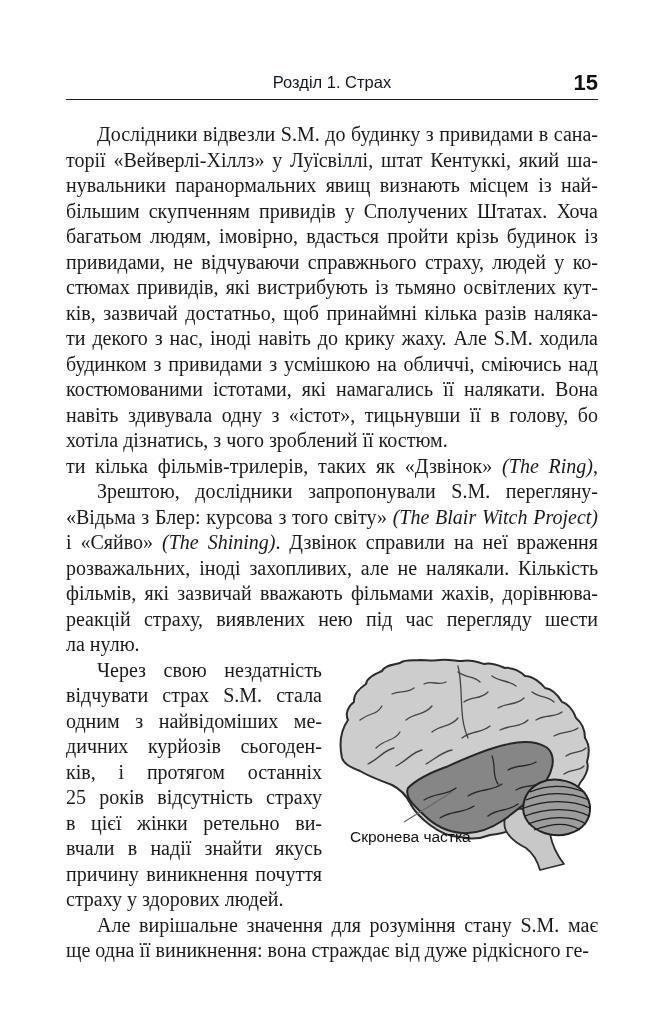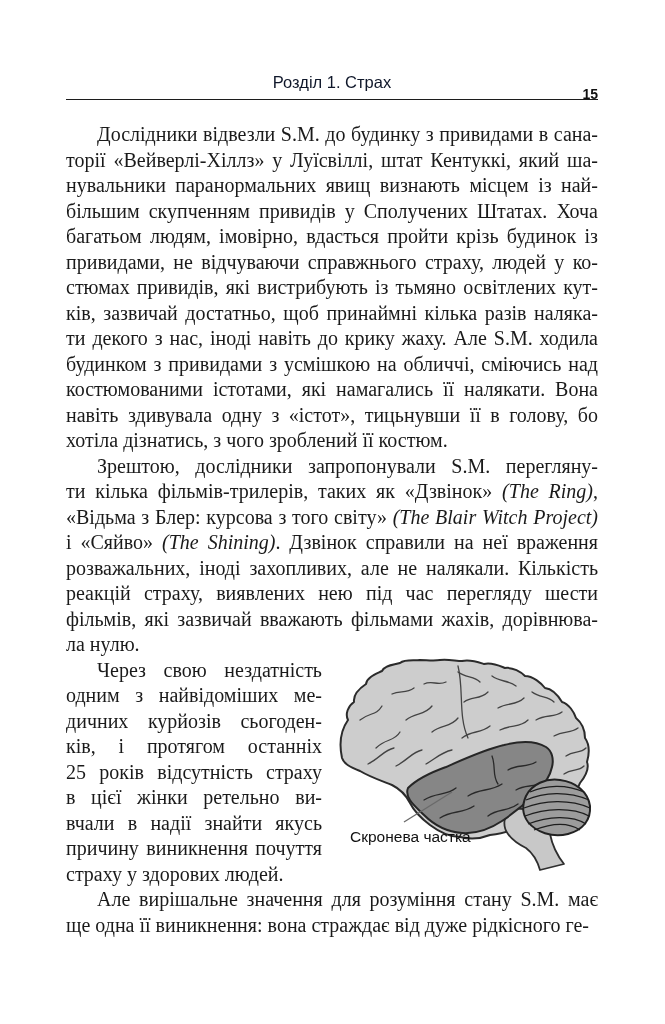--- a/index.html
+++ b/index.html
@@ -22,22 +22,22 @@
     font-family:"Liberation Sans", sans-serif;
     height:21px;
   }
   .chapter-title {
     position:absolute; left:0; right:0;
     text-align:center;
     font-size:16.5px; line-height:21px;
     color:#0f172a;
   }
   .page-number {
-    position:absolute; right:0; top:12px;
-    font-size:14px; line-height:21px;
+    position:absolute; right:0; top:0;
+    font-size:22px; line-height:21px;
     font-weight:bold;
     color:#111;
   }
   
   .content { margin-top:22px; }
   .para { }
   .line {
     font-size:20px;
     line-height:25.5px;
     text-align:justify;
@@ -77,27 +77,27 @@
         <div class="line"><span>привидами, не відчуваючи справжнього страху, людей у ко-</span></div>
         <div class="line"><span>стюмах привидів, які вистрибують із тьмяно освітлених кут-</span></div>
         <div class="line"><span>ків, зазвичай достатньо, щоб принаймні кілька разів наляка-</span></div>
         <div class="line"><span>ти декого з нас, іноді навіть до крику жаху. Але S.M. ходила</span></div>
         <div class="line"><span>будинком з привидами з усмішкою на обличчі, сміючись над</span></div>
         <div class="line"><span>костюмованими істотами, які намагались її налякати. Вона</span></div>
         <div class="line"><span>навіть здивувала одну з «істот», тицьнувши її в голову, бо</span></div>
         <div class="line last"><span>хотіла дізнатись, з чого зроблений її костюм.</span></div>
       </div>
     <div class="para">
+        <div class="line"><span>ти кілька фільмів-трилерів, таких як «Дзвінок» </span><span class="it">(The Ring)</span><span>,</span></div>
         <div class="line first"><span>Зрештою, дослідники запропонували S.M. перегляну-</span></div>
-        <div class="line"><span>ти кілька фільмів-трилерів, таких як «Дзвінок» </span><span class="it">(The Ring)</span><span>,</span></div>
         <div class="line"><span>«Відьма з Блер: курсова з того світу» </span><span class="it">(The Blair Witch Project)</span></div>
         <div class="line"><span>і «Сяйво» </span><span class="it">(The Shining)</span><span>. Дзвінок справили на неї враження</span></div>
         <div class="line"><span>розважальних, іноді захопливих, але не налякали. Кількість</span></div>
+        <div class="line"><span>фільмів, які зазвичай вважають фільмами жахів, дорівнюва-</span></div>
         <div class="line"><span>реакцій страху, виявлених нею під час перегляду шести</span></div>
-        <div class="line"><span>фільмів, які зазвичай вважають фільмами жахів, дорівнюва-</span></div>
         <div class="line last"><span>ла нулю.</span></div>
       </div>
 
     <div class="figure">
       <svg width="260" height="218" viewBox="0 0 260 218">
 
         <path d="M4,100 C1,86 3,72 10,62 C7,56 10,48 16,44 C15,36 22,30 28,26 C29,19 38,16 44,13
              C47,7 56,7 62,5 C67,1 76,3 82,2 C88,2 96,3 102,2 C110,1 118,3 124,3 C132,1 140,4 146,6
              C154,4 162,8 167,10 C175,9 183,14 187,18 C195,18 203,25 207,30 C215,31 221,39 224,44
              C231,46 236,54 238,60 C244,65 247,73 247,80 C252,87 251,97 249,104 C252,112 246,120 242,125
@@ -156,20 +156,21 @@
             <path d="M196,172 C214,165 230,164 242,172"></path>
         </g>
 
         <line x1="66" y1="164" x2="114" y2="134" stroke="#6a6a6a" stroke-width="1.3"></line>
         <text x="12" y="184" font-family="Liberation Sans, sans-serif" font-size="15.5" fill="#111111">Скронева частка</text>
       </svg>
     </div>
 
     <div class="para">
         <div class="line first"><span>Через свою нездатність</span></div>
+        <div class="line"><span>відчувати страх S.M. стала</span></div>
         <div class="line"><span>одним з найвідоміших ме-</span></div>
         <div class="line"><span>дичних курйозів сьогоден-</span></div>
         <div class="line"><span>ків, і протягом останніх</span></div>
         <div class="line"><span>25 років відсутність страху</span></div>
         <div class="line"><span>в цієї жінки ретельно ви-</span></div>
         <div class="line"><span>вчали в надії знайти якусь</span></div>
         <div class="line last"><span>причину виникнення почуття страху у здорових людей.</span></div>
       </div>
     <div class="para">
         <div class="line first"><span>Але вирішальне значення для розуміння стану S.M. має</span></div>

